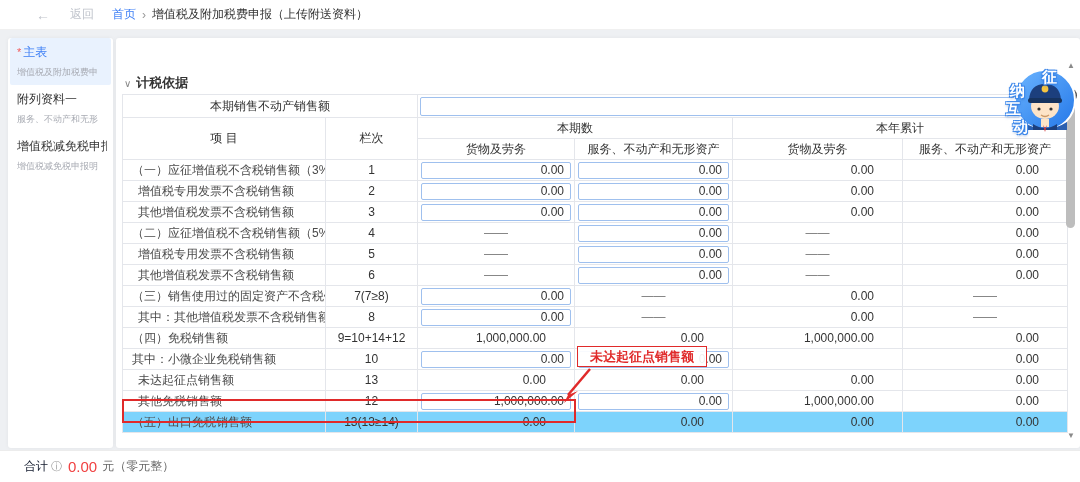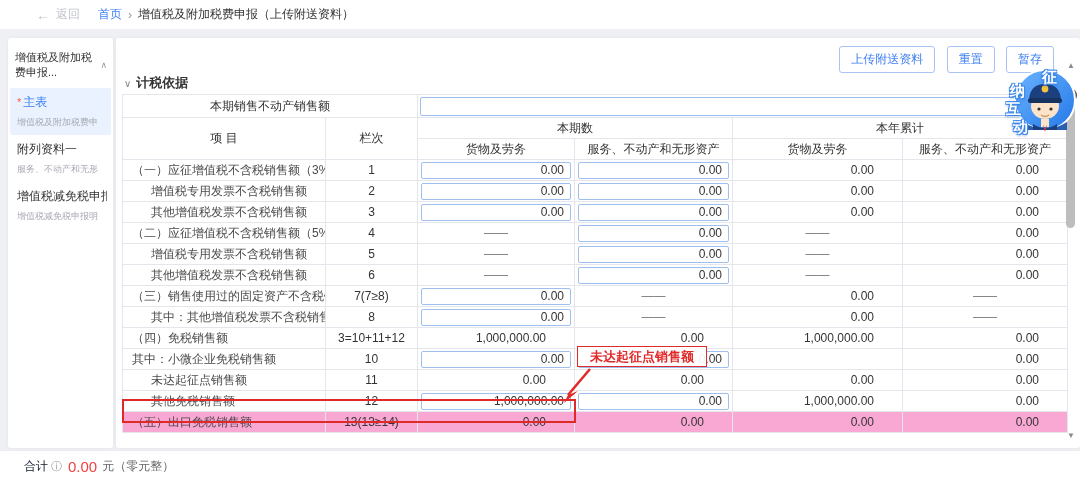--- a/index.html
+++ b/index.html
@@ -5,21 +5,21 @@
   * { box-sizing: border-box; margin: 0; padding: 0; }
   html,body { width:1080px; height:482px; }
   body {
     font-family: "Liberation Sans","DejaVu Sans",sans-serif;
     background:#eef0f3; position:relative; overflow:hidden; font-size:12px; color:#333;
   }
   
   .topbar { position:absolute; left:0; top:0; width:1080px; height:30px; background:#fff;
             display:flex; align-items:center; border-bottom:1px solid #f0f0f0; }
   .back-arrow { color:#c0c4cc; margin-left:36px; font-size:14px; cursor:pointer; }
-  .back-text  { color:#c0c4cc; margin-left:6px; margin-right:18px; cursor:pointer; }
+  .back-text  { color:#c0c4cc; margin-left:20px; margin-right:18px; cursor:pointer; }
   .bc-home { color:#4080f5; cursor:pointer; }
   .bc-sep  { color:#999; margin:0 6px; }
   .bc-cur  { color:#333; }
   
   .sidebar { position:absolute; left:8px; top:38px; width:105px; height:410px; background:#fff;
              border-radius:3px; box-shadow:0 0 4px rgba(0,0,0,.05); }
   .sb-head { height:30px; background:#4082f5; border-radius:3px 3px 0 0; color:#fff;
              display:flex; align-items:center; justify-content:space-between; padding:0 9px;
              font-size:13px; font-weight:bold; }
   .sb-menu-icon { font-size:12px; font-weight:normal; cursor:pointer; }
@@ -41,25 +41,25 @@
   .btn.primary { background:#3d7ff5; color:#fff; border-color:#3d7ff5; }
   .sec-title { position:absolute; left:8px; top:36px; font-size:13px; font-weight:bold; color:#333; }
   .sec-title .car { color:#888; font-weight:normal; font-size:10px; margin-right:5px; }
   
   .twrap { position:absolute; left:6px; top:56px; width:947px; }
   table { border-collapse:collapse; table-layout:fixed; width:945px; font-size:12px; color:#333; }
   td { border:1px solid #e4e6eb; height:21px; padding:0 3px; background:#fff;
        overflow:hidden; white-space:nowrap; text-align:center; }
   td.hd { color:#333; }
   td.lbl { text-align:left; padding-left:9px; color:#4a4a4a; }
-  td.ind { padding-left:28px; }
+  td.ind { padding-left:15px; }
   td.val { text-align:right; padding-right:28px; }
   td.dash { color:#777; }
   tr.prop td { height:23px; }
-  tr.rowblue td { background:#f9a8d4; }
+  tr.rowblue td { background:#7dd3fc; }
   input.amt { width:100%; height:17px; border:1px solid #9fc0ee; border-radius:2px; background:#fff;
               text-align:right; font-size:12px; color:#333; padding:0 6px; display:block; }
   input.wide { height:19px; }
   
   .red-rowbox { position:absolute; left:0px; top:305px; width:454px; height:24px;
                 border:2px solid #e02a2a; pointer-events:none; }
   .anno { position:absolute; left:455px; top:252px; width:130px; height:21px;
           border:1px solid #e02a2a; background:rgba(255,255,255,.92); color:#e02a2a;
           font-size:13px; font-weight:bold; text-align:center; line-height:19px; }
   .anno-arrow { position:absolute; left:432px; top:271px; pointer-events:none; }
@@ -92,46 +92,37 @@
 
 <div class="topbar">
   <span class="back-arrow">←</span>
   <span class="back-text">返回</span>
   <span class="bc-home">首页</span>
   <span class="bc-sep">›</span>
   <span class="bc-cur">增值税及附加税费申报（上传附送资料）</span>
 </div>
 
 <div class="sidebar">
-  <div class="sb-group">
-    <span>增值税及附加税费申报...</span>
-    <span class="car">∧</span>
-  </div>
   <div id="sb-items">
       <div class="sb-item active">
         <div class="t"><span class="star">*</span><span>主表</span></div>
         <div class="s">增值税及附加税费申报表</div>
       </div>
       <div class="sb-item">
         <div class="t"><span>附列资料一</span></div>
         <div class="s">服务、不动产和无形资产扣</div>
       </div>
       <div class="sb-item">
         <div class="t"><span>增值税减免税申报明...</span></div>
         <div class="s">增值税减免税申报明细表</div>
       </div>
     </div>
 </div>
 
 <div class="main">
-  <div class="toolbar">
-    <span class="btn">上传附送资料</span>
-    <span class="btn">重置</span>
-    <span class="btn">暂存</span>
-  </div>
   <div class="sec-title">
     <span class="car">∨</span><span>计税依据</span>
   </div>
 
   <div class="twrap">
     <table>
       <colgroup>
         <col style="width:203px">
           <col style="width:92px">
           <col style="width:157px">
@@ -239,41 +230,41 @@
             <td>8</td>
             <td style="padding: 1px 3px;">
               <input class="amt" value="0.00" style="">
             </td>
             <td class="dash">——</td>
             <td class="val">0.00</td>
             <td class="dash">——</td>
           </tr>
           <tr>
             <td class="lbl">（四）免税销售额</td>
-            <td>3=10+11+12</td>
+            <td>9=10+14+12</td>
             <td class="val">1,000,000.00</td>
             <td class="val">0.00</td>
             <td class="val">1,000,000.00</td>
             <td class="val">0.00</td>
           </tr>
           <tr>
             <td class="lbl">其中：小微企业免税销售额</td>
             <td>10</td>
             <td style="padding: 1px 3px;">
               <input class="amt" value="0.00" style="">
             </td>
             <td style="padding: 1px 3px;">
               <input class="amt" value="0.00" style="">
             </td>
             <td></td>
             <td class="val">0.00</td>
           </tr>
           <tr>
             <td class="lbl ind">未达起征点销售额</td>
-            <td>11</td>
+            <td>13</td>
             <td class="val">0.00</td>
             <td class="val">0.00</td>
             <td class="val">0.00</td>
             <td class="val">0.00</td>
           </tr>
           <tr>
             <td class="lbl ind">其他免税销售额</td>
             <td>12</td>
             <td style="padding: 1px 3px;">
               <input class="amt" value="1,000,000.00" style="">

